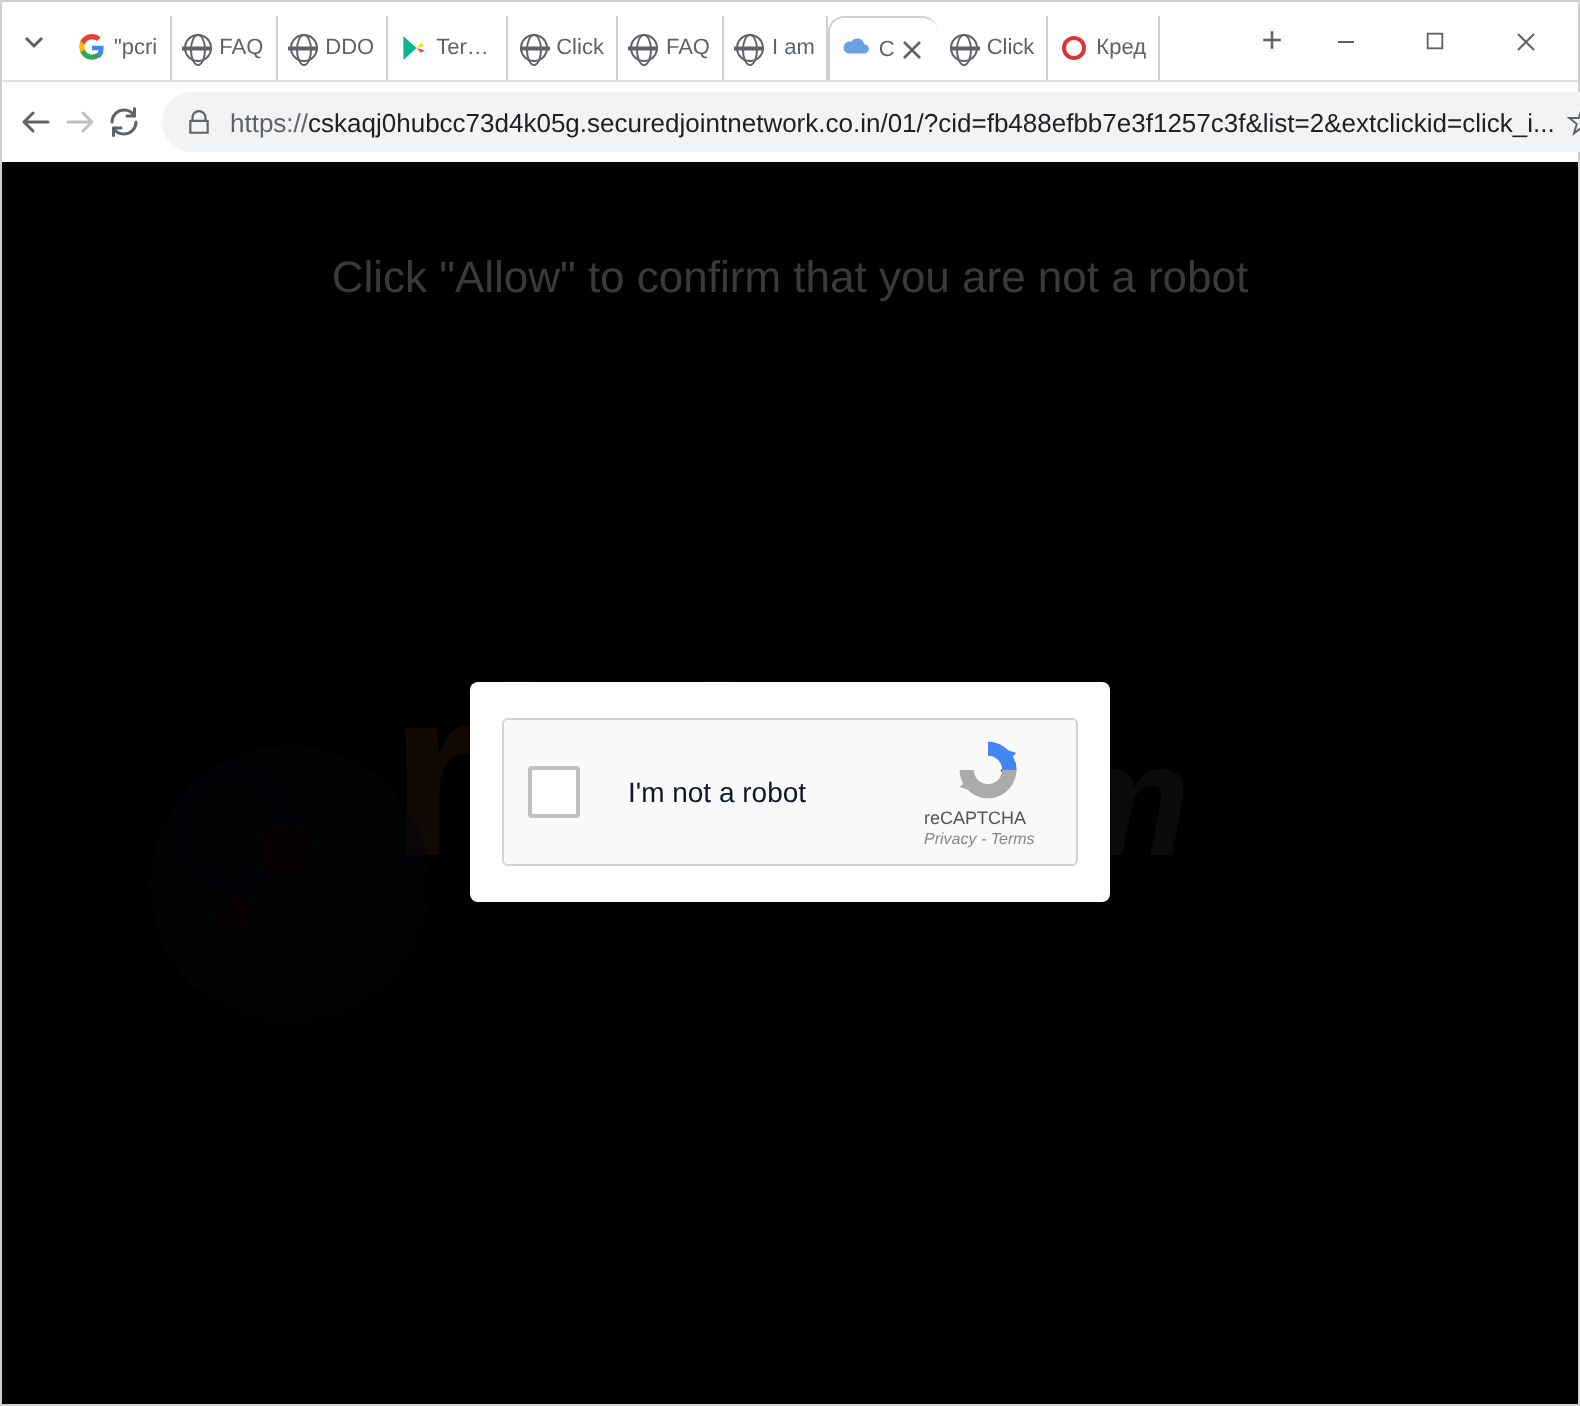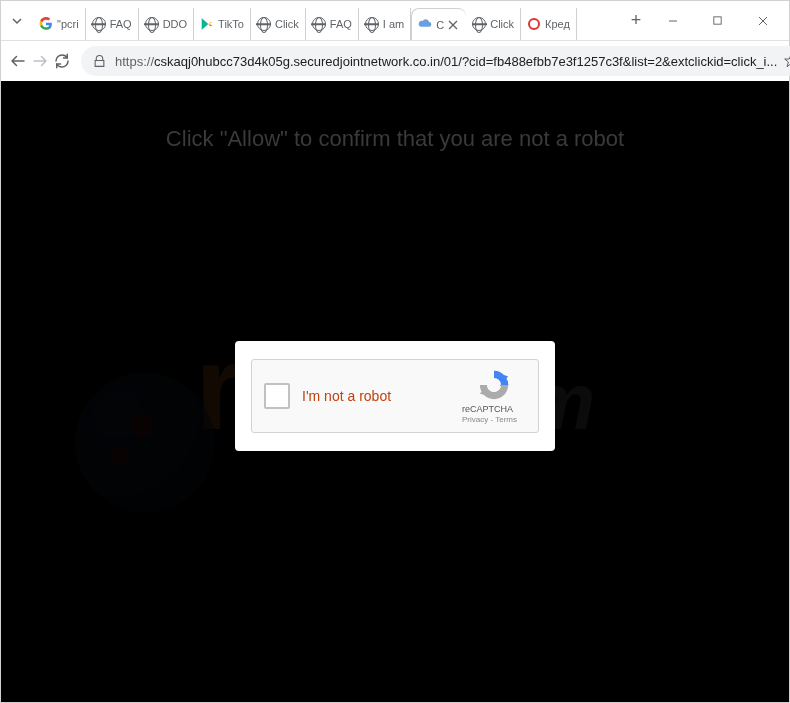--- a/index.html
+++ b/index.html
@@ -36,25 +36,25 @@
     .wm-risk { font-size: 120px; font-weight: bold; color: #e67e22; text-align: center; line-height: 0.9; }
     .wm-risk .com { color: #888; font-size: 80px; font-style: italic; }
     .wm-ball { position: absolute; left: 20px; top: 40px; width: 140px; height: 140px; border-radius: 50%; background: radial-gradient(circle at 30% 30%, #3a5a8a, #1a2a4a); opacity: 0.6; }
     .wm-ball::before, .wm-ball::after { content: ''; position: absolute; background: #c0392b; border-radius: 50%; }
     .wm-ball::before { width: 24px; height: 24px; top: 40px; left: 55px; }
     .wm-ball::after { width: 18px; height: 18px; top: 75px; left: 35px; }
     
     .captcha-box { position: absolute; top: 260px; left: 50%; transform: translateX(-50%); width: 320px; height: 110px; background: #fff; border-radius: 4px; display: flex; align-items: center; justify-content: center; padding: 16px; }
     .captcha-inner { width: 288px; height: 74px; background: #f9f9f9; border: 1px solid #d3d3d3; border-radius: 3px; display: flex; align-items: center; padding: 0 12px; }
     .captcha-check { width: 26px; height: 26px; border: 2px solid #c1c1c1; border-radius: 2px; background: #fff; }
-    .captcha-label { margin-left: 12px; font-size: 14px; color: #c2410c; flex: 1; }
+    .captcha-label { margin-left: 24px; font-size: 14px; color: #0f172a; flex: 1; }
     .captcha-logo { width: 64px; text-align: left; }
     .captcha-logo-icon { width: 34px; height: 34px; margin: 0 auto 2px; }
     .captcha-brand { font-size: 9px; color: #555; }
-    .captcha-links { font-size: 8px; color: #888; margin-top: 1px; }
+    .captcha-links { font-size: 8px; color: #888; margin-top: 1px; font-style: italic; }
     
     .globe-icon { width: 14px; height: 14px; border: 1.5px solid currentColor; border-radius: 50%; position: relative; }
     .globe-icon::before { content: ''; position: absolute; top: -1.5px; left: 50%; width: 6px; height: 14px; border: 1.5px solid currentColor; border-radius: 50%; transform: translateX(-50%); }
     .globe-icon::after { content: ''; position: absolute; top: 50%; left: -1.5px; right: -1.5px; height: 1.5px; background: currentColor; transform: translateY(-50%); }
   </style>
 </head>
 <body>
 
 <div class="window">
 
@@ -90,21 +90,21 @@
       </div>
       <div class="tab">
         <span class="tab-favicon">
             <svg width="14" height="14" viewBox="0 0 24 24">
               <path fill="#00C853" d="M3 2l11 10L3 22V2z"></path>
               <path fill="#FFD600" d="M14 12l4-4 3 2-7 2z"></path>
               <path fill="#F44336" d="M14 12l7 2-3 2-4-4z"></path>
               <path fill="#2196F3" d="M3 2l11 10-4 4L3 22V2z" opacity="0.4"></path>
             </svg>
           </span>
-        <span class="tab-title">TikTo</span>
+        <span class="tab-title">Terms</span>
       </div>
       <div class="tab">
         <span class="tab-favicon">
             <span class="globe-icon" style="color:#5f6368"></span>
           </span>
         <span class="tab-title">Click</span>
       </div>
       <div class="tab">
         <span class="tab-favicon">
             <span class="globe-icon" style="color:#5f6368"></span>

